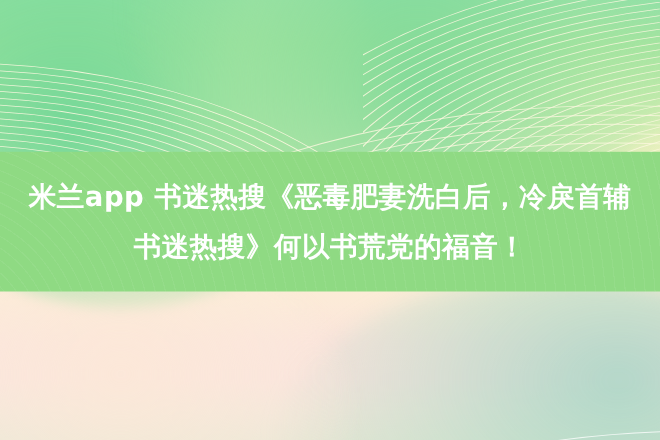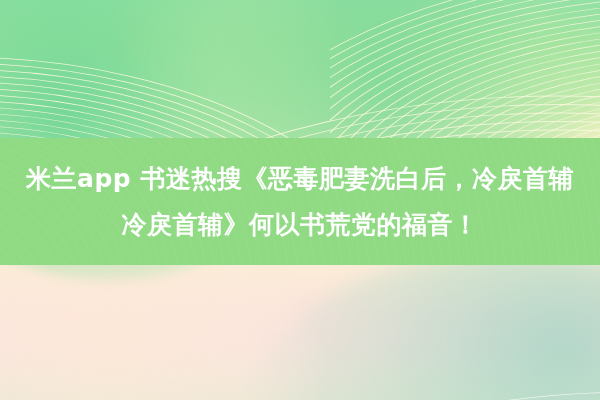--- a/index.html
+++ b/index.html
@@ -220,16 +220,16 @@
         <use href="#arcset-a" transform="translate(300,760) scale(1.25,0.70)"></use>
       </g>
       <g clip-path="url(#clip-bottom)" fill="none" stroke="#ffffff" stroke-width="0.9" opacity="0.5">
         <use href="#arcset-a" transform="translate(20,690) scale(0.85,0.52)"></use>
       </g>
     </svg>
   </div>
 
   <div class="headline-band">
     <div class="headline-line">米兰app 书迷热搜《恶毒肥妻洗白后，冷戾首辅</div>
-    <div class="headline-line">冷戾首辅》何以书荒党的福音！</div>
+    <div class="headline-line">书迷热搜》何以书荒党的福音！</div>
   </div>
 
 </div>
 
 </body></html>

